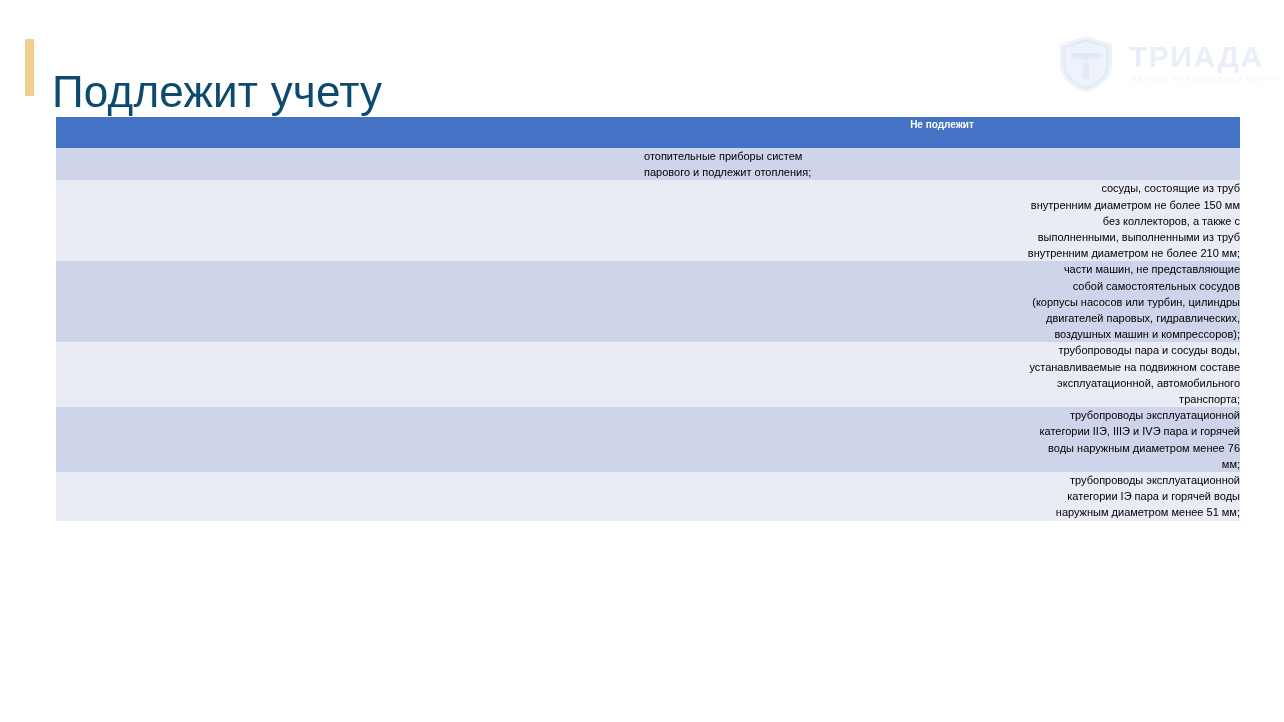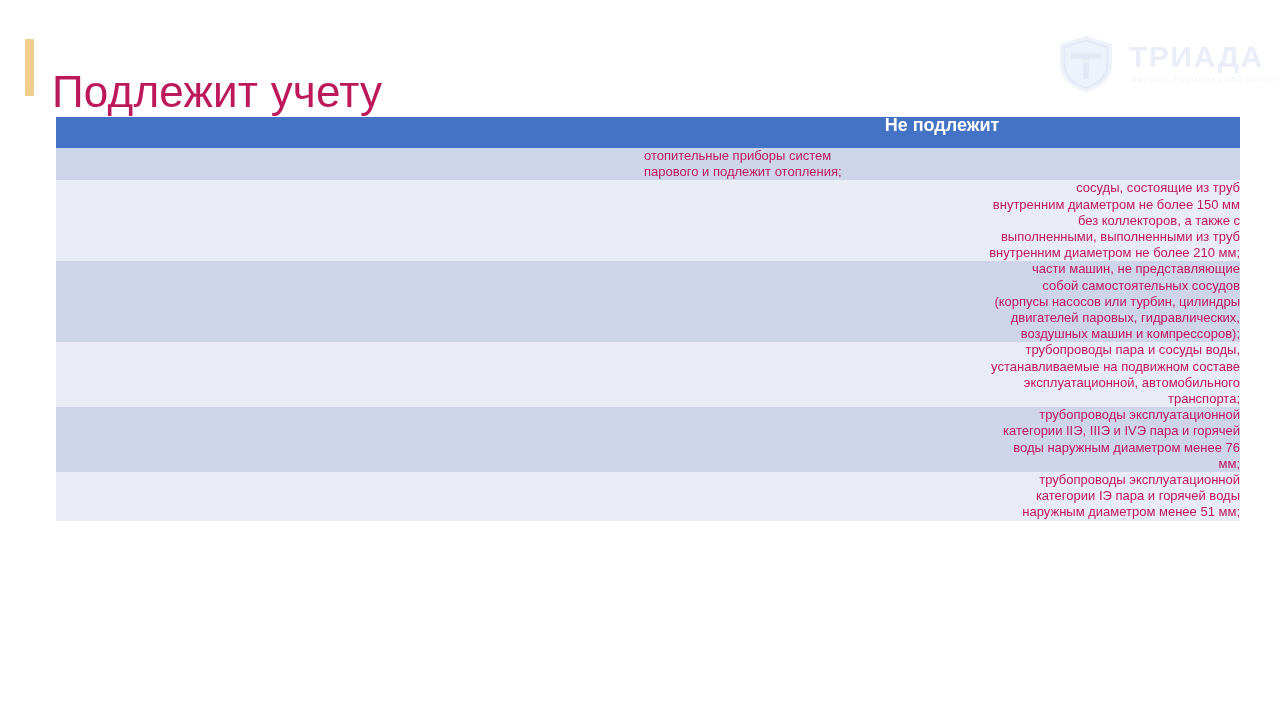--- a/index.html
+++ b/index.html
@@ -31,21 +31,21 @@
     height: 57px;
     background: #f2ce8e;
     border-radius: 1px;
   }
   #page-title {
     position: absolute;
     left: 52px;
     top: 34px;
     font-size: 44px;
     font-weight: 400;
-    color: #be185d;
+    color: #0c4a6e;
     letter-spacing: 0.2px;
     white-space: nowrap;
     line-height: 58px;
   }
 
   
   #brand-logo {
     position: absolute;
     left: 1055px;
     top: 33px;
@@ -102,34 +102,34 @@
     padding: 0;
     margin: 0;
     vertical-align: top;
     border: 0;
   }
 
   .hdr-cell {
     background: #4472c4;
     height: 31px;
     color: #ffffff;
-    font-size: 18px;
+    font-size: 10px;
     font-weight: 700;
     padding: 8px 0 0 10px;
     box-sizing: border-box;
     line-height: 16px;
   }
   .hdr-cell.right-col {
     border-left: 4px solid #ffffff;
     padding-left: 10px;
   }
 
   .body-cell {
-    font-size: 13px;
-    color: #be185d;
+    font-size: 11px;
+    color: #000000;
     line-height: 16.2px;
     box-sizing: border-box;
     padding: 6px 10px 6px 10px;
   }
   .body-cell.left-col {
     padding: 0;
   }
   .body-cell.right-col {
     border-left: 4px solid #ffffff;
     padding-left: 10px;

